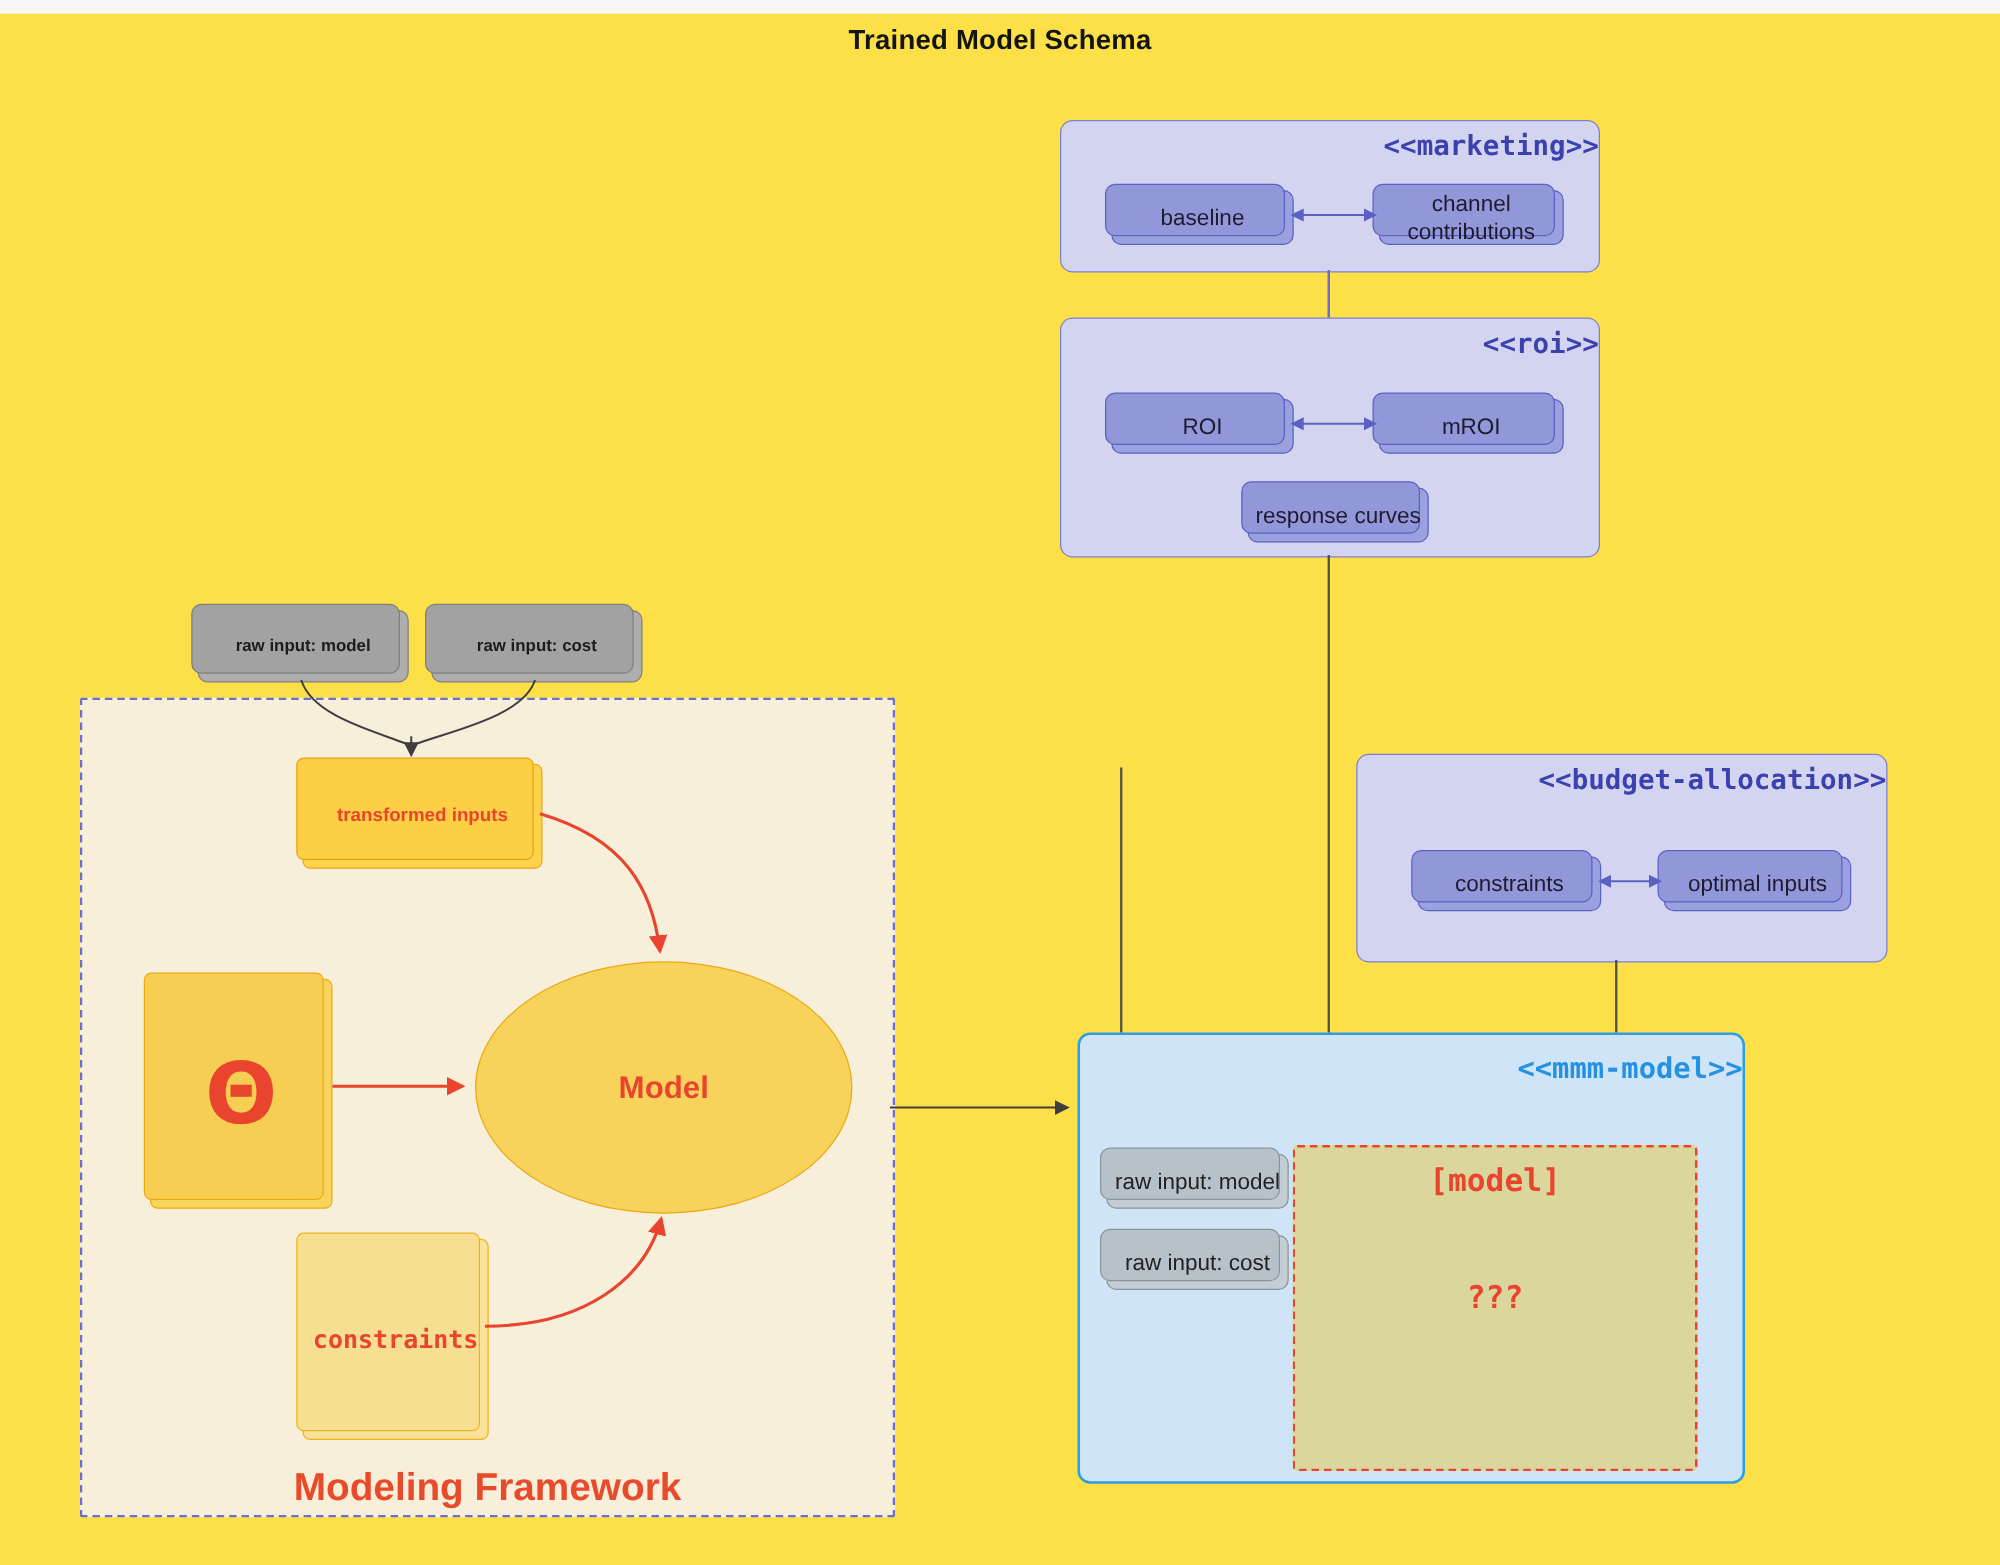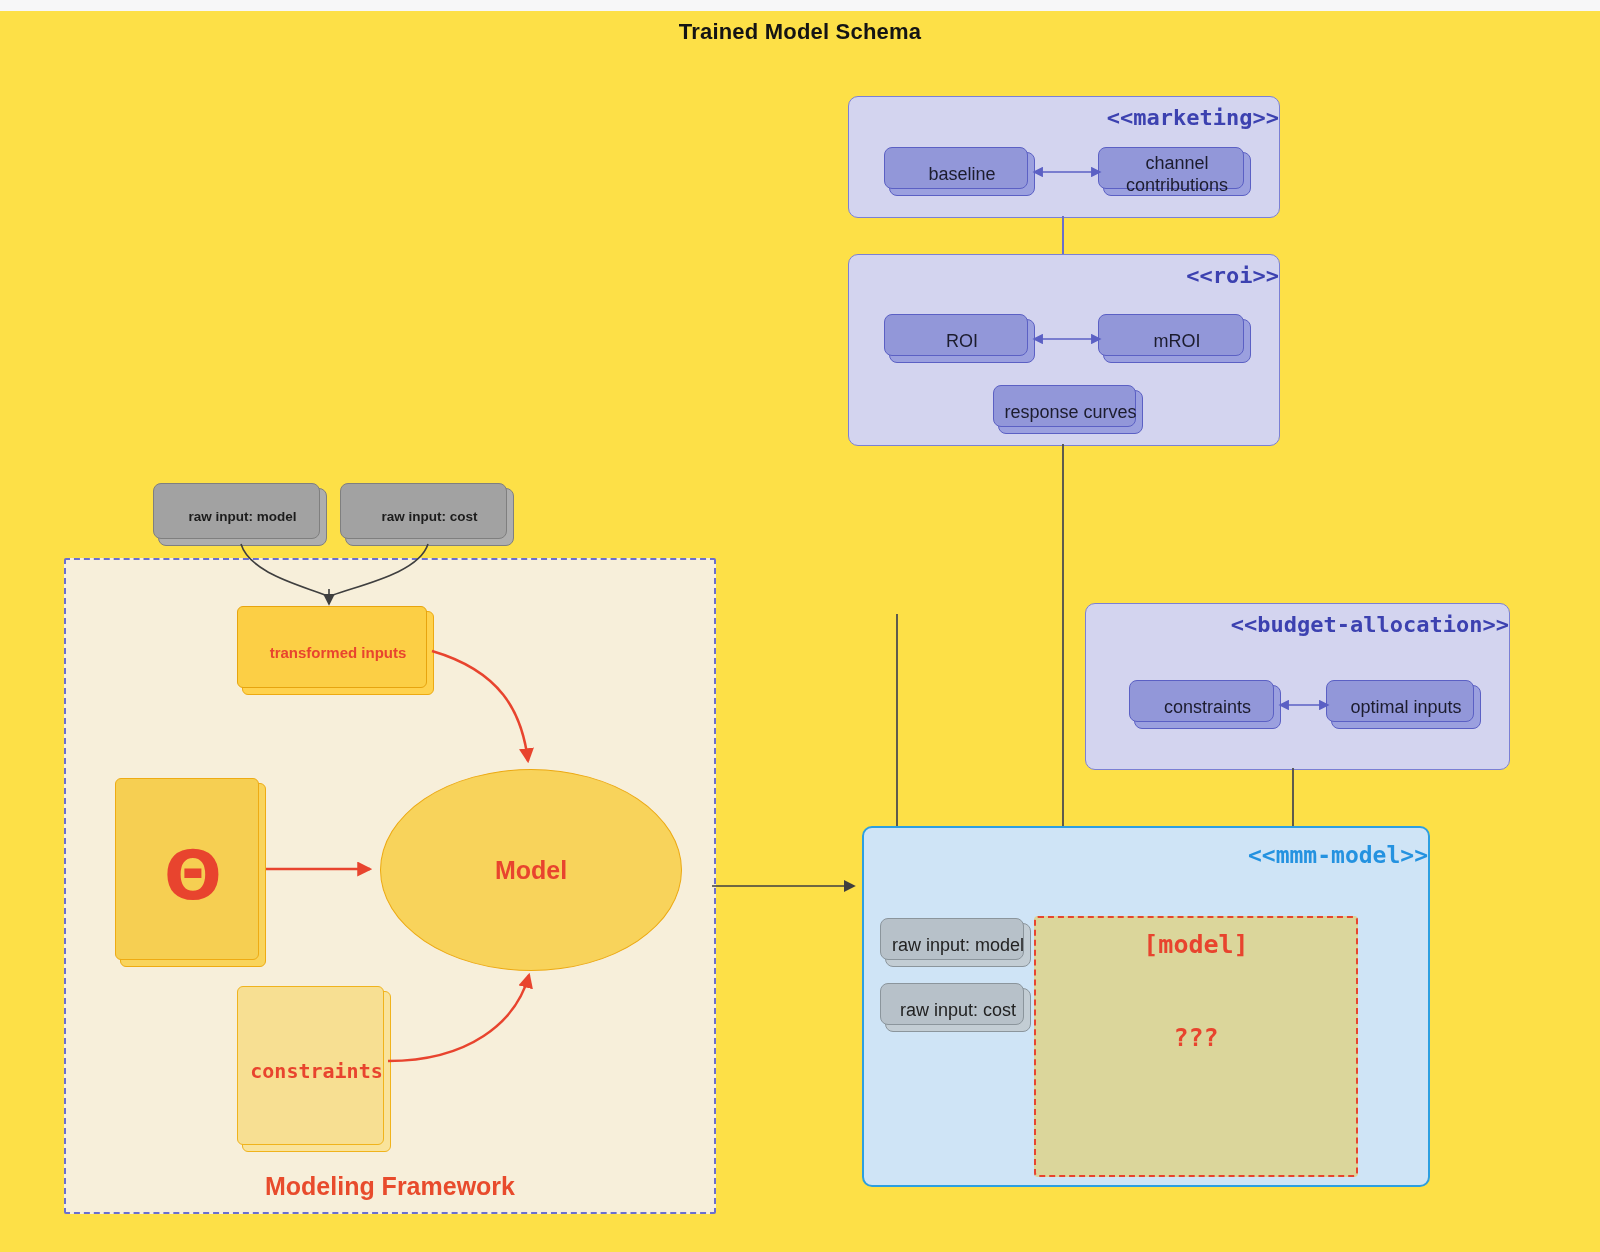--- a/index.html
+++ b/index.html
@@ -37,21 +37,21 @@
           font-family:"DejaVu Sans Mono", monospace;}
   .ellipse{position:absolute;border-radius:50%;background:#f8d35b;border:1.5px solid #eca912;
           display:flex;align-items:center;justify-content:center;
           color:#e8442e;font-weight:bold;font-size:25px;}
   .model-box{position:absolute;background:#dbd69b;border:2.5px dashed #e8442e;border-radius:4px;}
   .model-box .mtitle{position:absolute;top:12px;left:0;width:100%;text-align:center;
           font-family:"DejaVu Sans Mono", monospace;font-weight:bold;font-size:25px;color:#e8442e;}
   .model-box .mbody{position:absolute;top:105px;left:0;width:100%;text-align:center;
           font-family:"DejaVu Sans Mono", monospace;font-weight:bold;font-size:25px;color:#e8442e;}
   .fw-label{position:absolute;top:612px;left:0;width:100%;text-align:center;
-          font-size:25px;font-weight:bold;color:#e84b2c;}
+          font-size:31px;font-weight:bold;color:#e84b2c;}
   .edges{position:absolute;inset:0;width:100%;height:100%;pointer-events:none;z-index:5;}
 </style>
 </head>
 <body>
 
 <div class="canvas">
 
   <div class="page-title">Trained Model Schema</div>
 
   <div class="group g-purple" style="left:848px;top:85px;width:430px;height:120px;">
@@ -67,21 +67,21 @@
     <div class="node n-purple stack" style="left:149px;top:135px;width:143px;height:42px;">response curves</div>
   </div>
 
 
   <div class="group g-purple" style="left:1085px;top:592px;width:423px;height:165px;">
     <div class="gtitle">&lt;&lt;budget-allocation&gt;&gt;</div>
     <div class="node n-purple stack" style="left:48px;top:81px;width:145px;height:42px;">constraints</div>
     <div class="node n-purple stack" style="left:245px;top:81px;width:148px;height:42px;">optimal inputs</div>
   </div>
 
-  <div class="group g-blue" style="left:862px;top:815px;width:530px;height:357px;padding-left:34px;">
+  <div class="group g-blue" style="left:862px;top:815px;width:530px;height:357px;">
     <div class="gtitle gtitle-blue" style="top:14px;">&lt;&lt;mmm-model&gt;&gt;</div>
     <div class="node n-grayblue stack" style="left:21px;top:95px;width:144px;height:42px;">raw input: model</div>
     <div class="node n-grayblue stack" style="left:21px;top:160px;width:144px;height:42px;">raw input: cost</div>
     <div class="model-box" style="left:170px;top:88px;width:320px;height:257px;">
       <div class="mtitle">[model]</div>
       <div class="mbody">???</div>
     </div>
   </div>
 
   <div class="group g-cream" style="left:64px;top:547px;width:648px;height:652px;">

